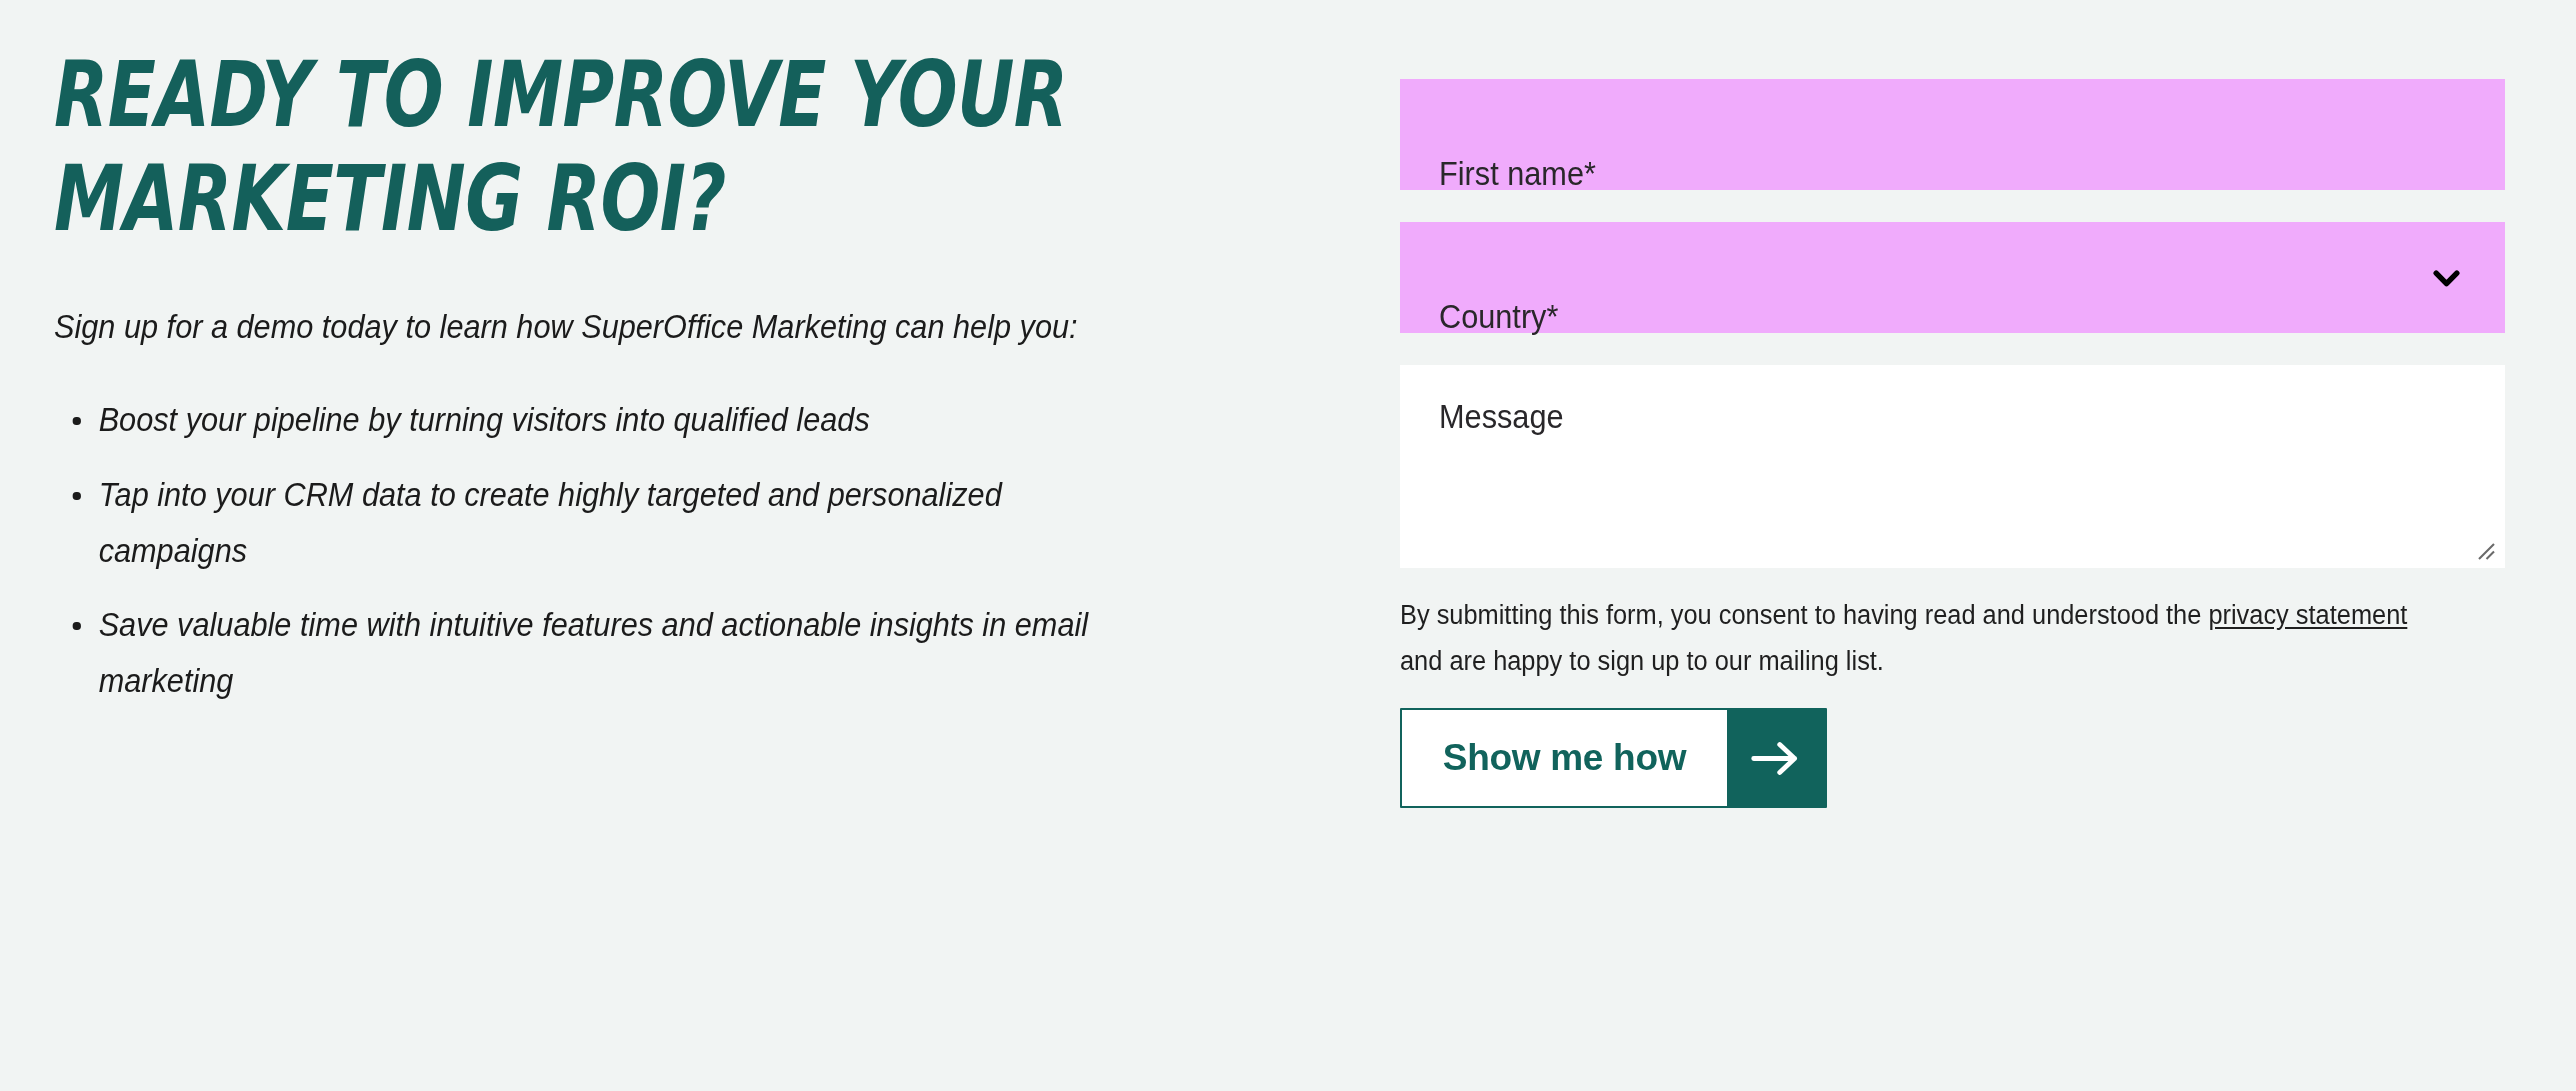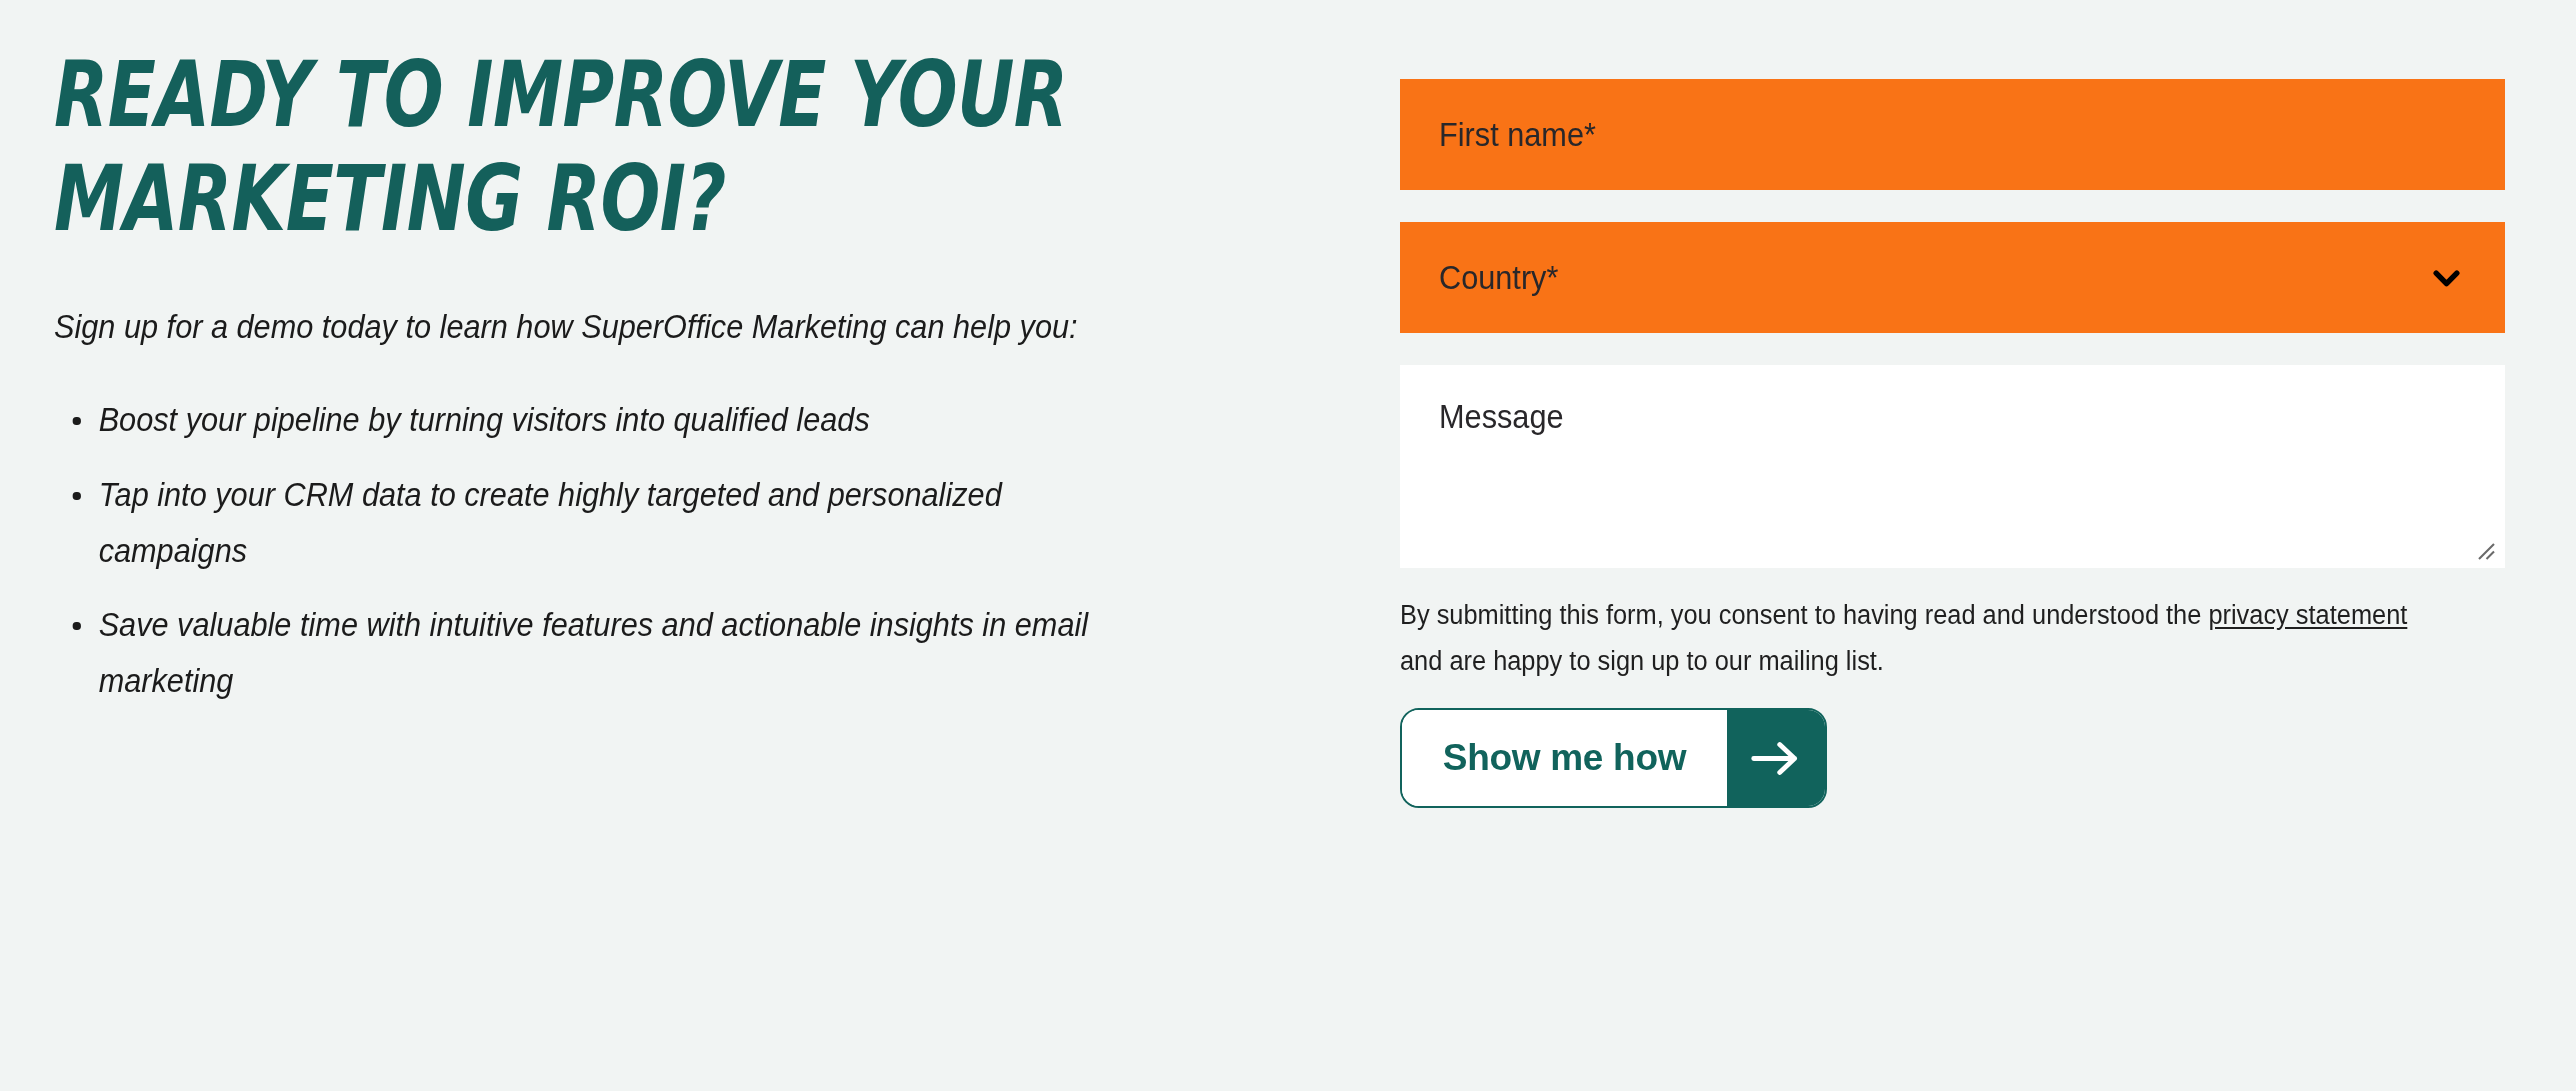--- a/index.html
+++ b/index.html
@@ -89,24 +89,24 @@
 
   .field-row {
     display: flex;
     gap: 30px;
     margin-bottom: 32px;
   }
 
   .field {
     flex: 1 1 0;
     height: 111px;
-    background: #f97316;
+    background: #f0abfc;
     border: none;
     display: flex;
-    align-items: center;
+    align-items: flex-end;
     padding: 0 39px;
     position: relative;
   }
 
   .field .ph {
     font-size: 33px;
     color: #29272a;
     line-height: 1;
     transform: scaleX(0.93);
     transform-origin: left center;
@@ -166,21 +166,21 @@
     text-decoration: underline;
     text-underline-offset: 2.8px;
   }
 
   
   .cta {
     display: inline-flex;
     align-items: stretch;
     height: 100px;
     border: 2.8px solid #11635c;
-    border-radius: 19px;
+    border-radius: 1px;
     overflow: hidden;
     background: #ffffff;
     cursor: pointer;
     width: 427px;
   }
 
   .cta-label {
     flex: 1 1 auto;
     display: flex;
     align-items: center;

